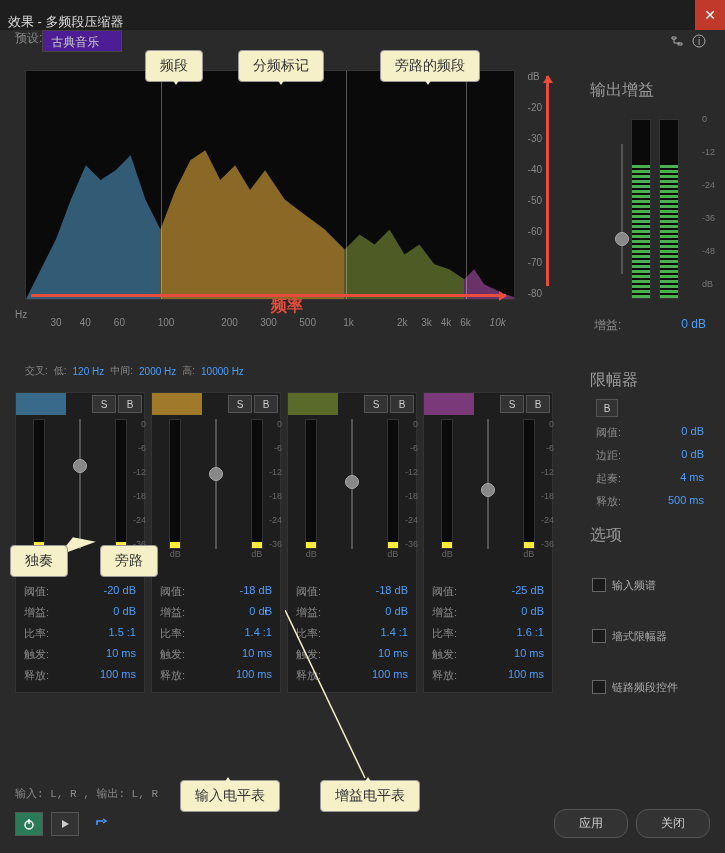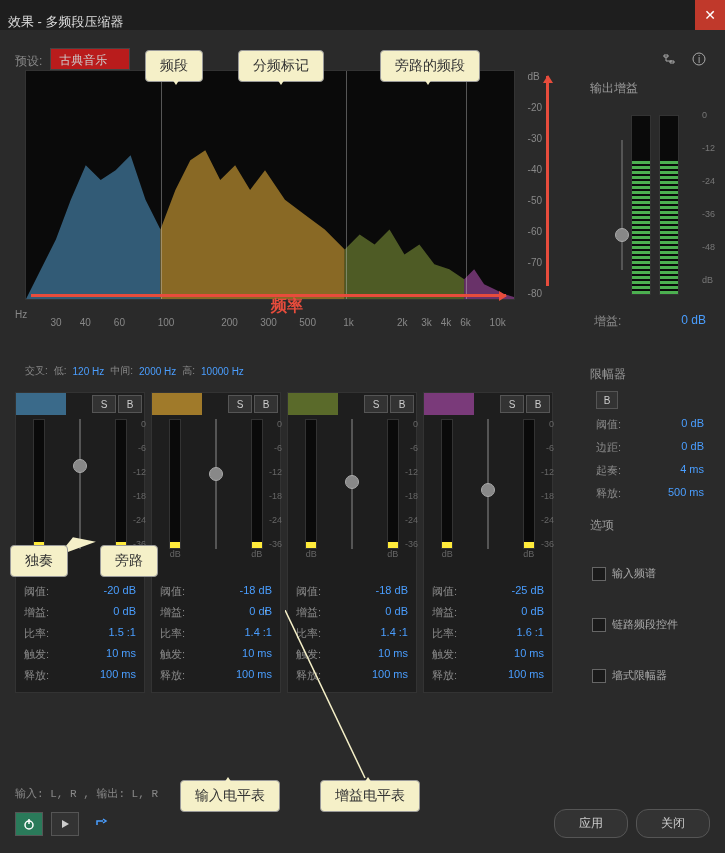--- a/index.html
+++ b/index.html
@@ -1,22 +1,22 @@
 <!DOCTYPE html>
 <html><head>
 <meta charset="utf-8">
 <style>
 * { box-sizing: border-box; margin: 0; padding: 0; }
 body { width: 725px; height: 853px; background: #2a2a2a; font-family: "Microsoft YaHei", sans-serif; font-size: 12px; color: #888; overflow: hidden; position: relative; }
 .titlebar { height: 30px; background: #1e1e1e; display: flex; align-items: center; padding: 0 8px; position: relative; }
 .titlebar-text { color: #ddd; font-size: 13px; margin-top: 13px; }
 .close-btn { position: absolute; right: 0; top: 0; width: 30px; height: 30px; background: #c0392b; color: #fff; display: flex; align-items: center; justify-content: center; cursor: pointer; font-size: 14px; }
-.toolbar { height: 40px; display: flex; align-items: flex-end; padding: 0 15px; gap: 8px; }
+.toolbar { height: 40px; display: flex; align-items: flex-start; padding: 0 15px; }
 .label { color: #888; }
-.preset-select { background: #b91c1c; border: 1px solid #444; color: #ccc; padding: 3px 20px 3px 8px; width: 80px; height: 22px; font-size: 12px; }
+.preset-select { background: #4c1d95; border: 1px solid #444; color: #ccc; padding: 3px 20px 3px 8px; width: 80px; height: 22px; font-size: 12px; }
 .icon-btn { width: 22px; height: 22px; display: flex; align-items: center; justify-content: center; color: #aaa; cursor: pointer; }
 .content { display: flex; padding: 0 15px; gap: 15px; }
 .left { flex: 1; }
 .right { width: 120px; }
 .spectrum-area { position: relative; height: 280px; }
 .spectrum { width: 490px; height: 230px; background: #0a0a0a; border: 1px solid #333; position: relative; margin-left: 10px; }
 .db-labels { position: absolute; right: -28px; top: 0; height: 100%; display: flex; flex-direction: column; justify-content: space-between; font-size: 10px; color: #888; text-align: left; }
 .hz-labels { position: absolute; bottom: -18px; left: 0; width: 100%; display: flex; font-size: 10px; color: #888; }
 .hz-labels span { position: absolute; }
 .red-arrow-v { position: absolute; right: -35px; top: 5px; width: 3px; height: 210px; background: #e74c3c; }
@@ -41,30 +41,30 @@
 .meter-col { flex: 1; display: flex; flex-direction: column; align-items: center; position: relative; }
 .meter-bar { width: 12px; height: 130px; background: #0a0a0a; border: 1px solid #333; position: relative; }
 .meter-fill { position: absolute; bottom: 0; width: 100%; background: #ffeb3b; }
 .slider-track { width: 2px; height: 130px; background: #555; position: relative; }
 .slider-knob { width: 14px; height: 14px; border-radius: 50%; background: #888; border: 1px solid #aaa; position: absolute; left: -6px; }
 .meter-labels { position: absolute; right: -2px; top: 4px; height: 130px; display: flex; flex-direction: column; justify-content: space-between; font-size: 9px; color: #666; text-align: right; }
 .band-params { padding: 6px 8px; }
 .param-row { display: flex; justify-content: space-between; padding: 3px 0; font-size: 11px; }
 .param-val { color: #4a9eff; }
 .output-section { margin-top: 10px; }
-.section-title { color: #999; font-size: 12px; margin-bottom: 8px; }
+.section-title { color: #999; font-size: 16px; margin-bottom: 8px; }
 .out-meter-box { height: 200px; display: flex; align-items: center; justify-content: center; gap: 8px; position: relative; }
 .big-meter { width: 20px; height: 180px; background: #0a0a0a; border: 1px solid #333; position: relative; }
 .seg-fill { position: absolute; bottom: 0; width: 100%; height: 75%; background: repeating-linear-gradient(to top, #4caf50 0, #4caf50 3px, #0a0a0a 3px, #0a0a0a 5px); }
 .out-labels { position: absolute; right: -5px; top: 5px; height: 175px; display: flex; flex-direction: column; justify-content: space-between; font-size: 9px; color: #777; }
 .gain-row { display: flex; justify-content: space-between; padding: 8px 4px; font-size: 12px; }
 .limiter { margin-top: 28px; }
 .lim-row { display: flex; justify-content: space-between; padding: 4px 6px; font-size: 11px; }
 .options { margin-top: 12px; }
-.check-row { display: flex; align-items: flex-end; gap: 6px; padding: 4px 2px; font-size: 11px; color: #aaa; margin-top: 28px; }
+.check-row { display: flex; align-items: flex-start; gap: 6px; padding: 4px 2px; font-size: 11px; color: #aaa; margin-top: 28px; }
 .checkbox { width: 14px; height: 14px; border: 1px solid #666; background: #1a1a1a; }
 .footer { position: absolute; bottom: 0; left: 0; right: 0; padding: 10px 15px 15px; font-family: Liberation Mono, monospace; }
 .io-text { color: #888; font-size: 11px; margin-bottom: 8px; }
 .footer-row { display: flex; align-items: center; gap: 8px; }
 .footer-btn { width: 28px; height: 24px; background: #333; border: 1px solid #555; display: flex; align-items: center; justify-content: center; color: #ccc; cursor: pointer; }
 .footer-btn.power { background: #2a7a5a; }
 .action-btn { padding: 5px 24px; background: #333; border: 1px solid #555; border-radius: 12px; color: #ccc; cursor: pointer; font-size: 12px; }
 .spacer { flex: 1; }
 .b-btn-sm { width: 22px; height: 18px; background: #333; border: 1px solid #555; color: #ccc; font-size: 10px; display: flex; align-items: center; justify-content: center; margin: 4px 6px; }
 </style>
@@ -129,21 +129,21 @@
             <span style="left: 18%;">60</span>
             <span style="left: 27%;">100</span>
             <span style="left: 40%;">200</span>
             <span style="left: 48%;">300</span>
             <span style="left: 56%;">500</span>
             <span style="left: 65%;">1k</span>
             <span style="left: 76%;">2k</span>
             <span style="left: 81%;">3k</span>
             <span style="left: 85%;">4k</span>
             <span style="left: 89%;">6k</span>
-            <span style="left: 95%;">10k</span>
+            <span style="left: 95%; font-style: italic;">10k</span>
           </div>
         <div class="freq-label">频率</div>
       </div>
       <div style="position:absolute;bottom:30px;left:0;font-size:10px;color:#888">Hz</div>
     </div>
 
     <div class="crossover-row">
       <span>交叉:</span>
       <span>低:</span>
       <span class="val-blue">120 Hz</span>
@@ -439,25 +439,25 @@
     </div>
 
     <div class="options">
       <div class="section-title">选项</div>
       <div class="check-row">
           <div class="checkbox"></div>
           <span>输入频谱</span>
         </div>
       <div class="check-row">
           <div class="checkbox"></div>
-          <span>链路频段控件</span>
+          <span>墙式限幅器</span>
         </div>
       <div class="check-row">
           <div class="checkbox"></div>
-          <span>墙式限幅器</span>
+          <span>链路频段控件</span>
         </div>
     </div>
   </div>
 </div>
 
 <div class="callout" style="top:545px;left:10px">独奏</div>
 <div style="position:absolute;top:537px;left:55px;width:2px;height:0;border-left:20px solid transparent;border-right:20px solid transparent;border-bottom:12px solid #f5f0c8;transform:rotate(-20deg)"></div>
 <div class="callout" style="top:545px;left:100px">旁路</div>
 <div class="callout callout-up" style="top:780px;left:180px">输入电平表</div>
 <div class="callout callout-up" style="top:780px;left:320px">增益电平表</div>

